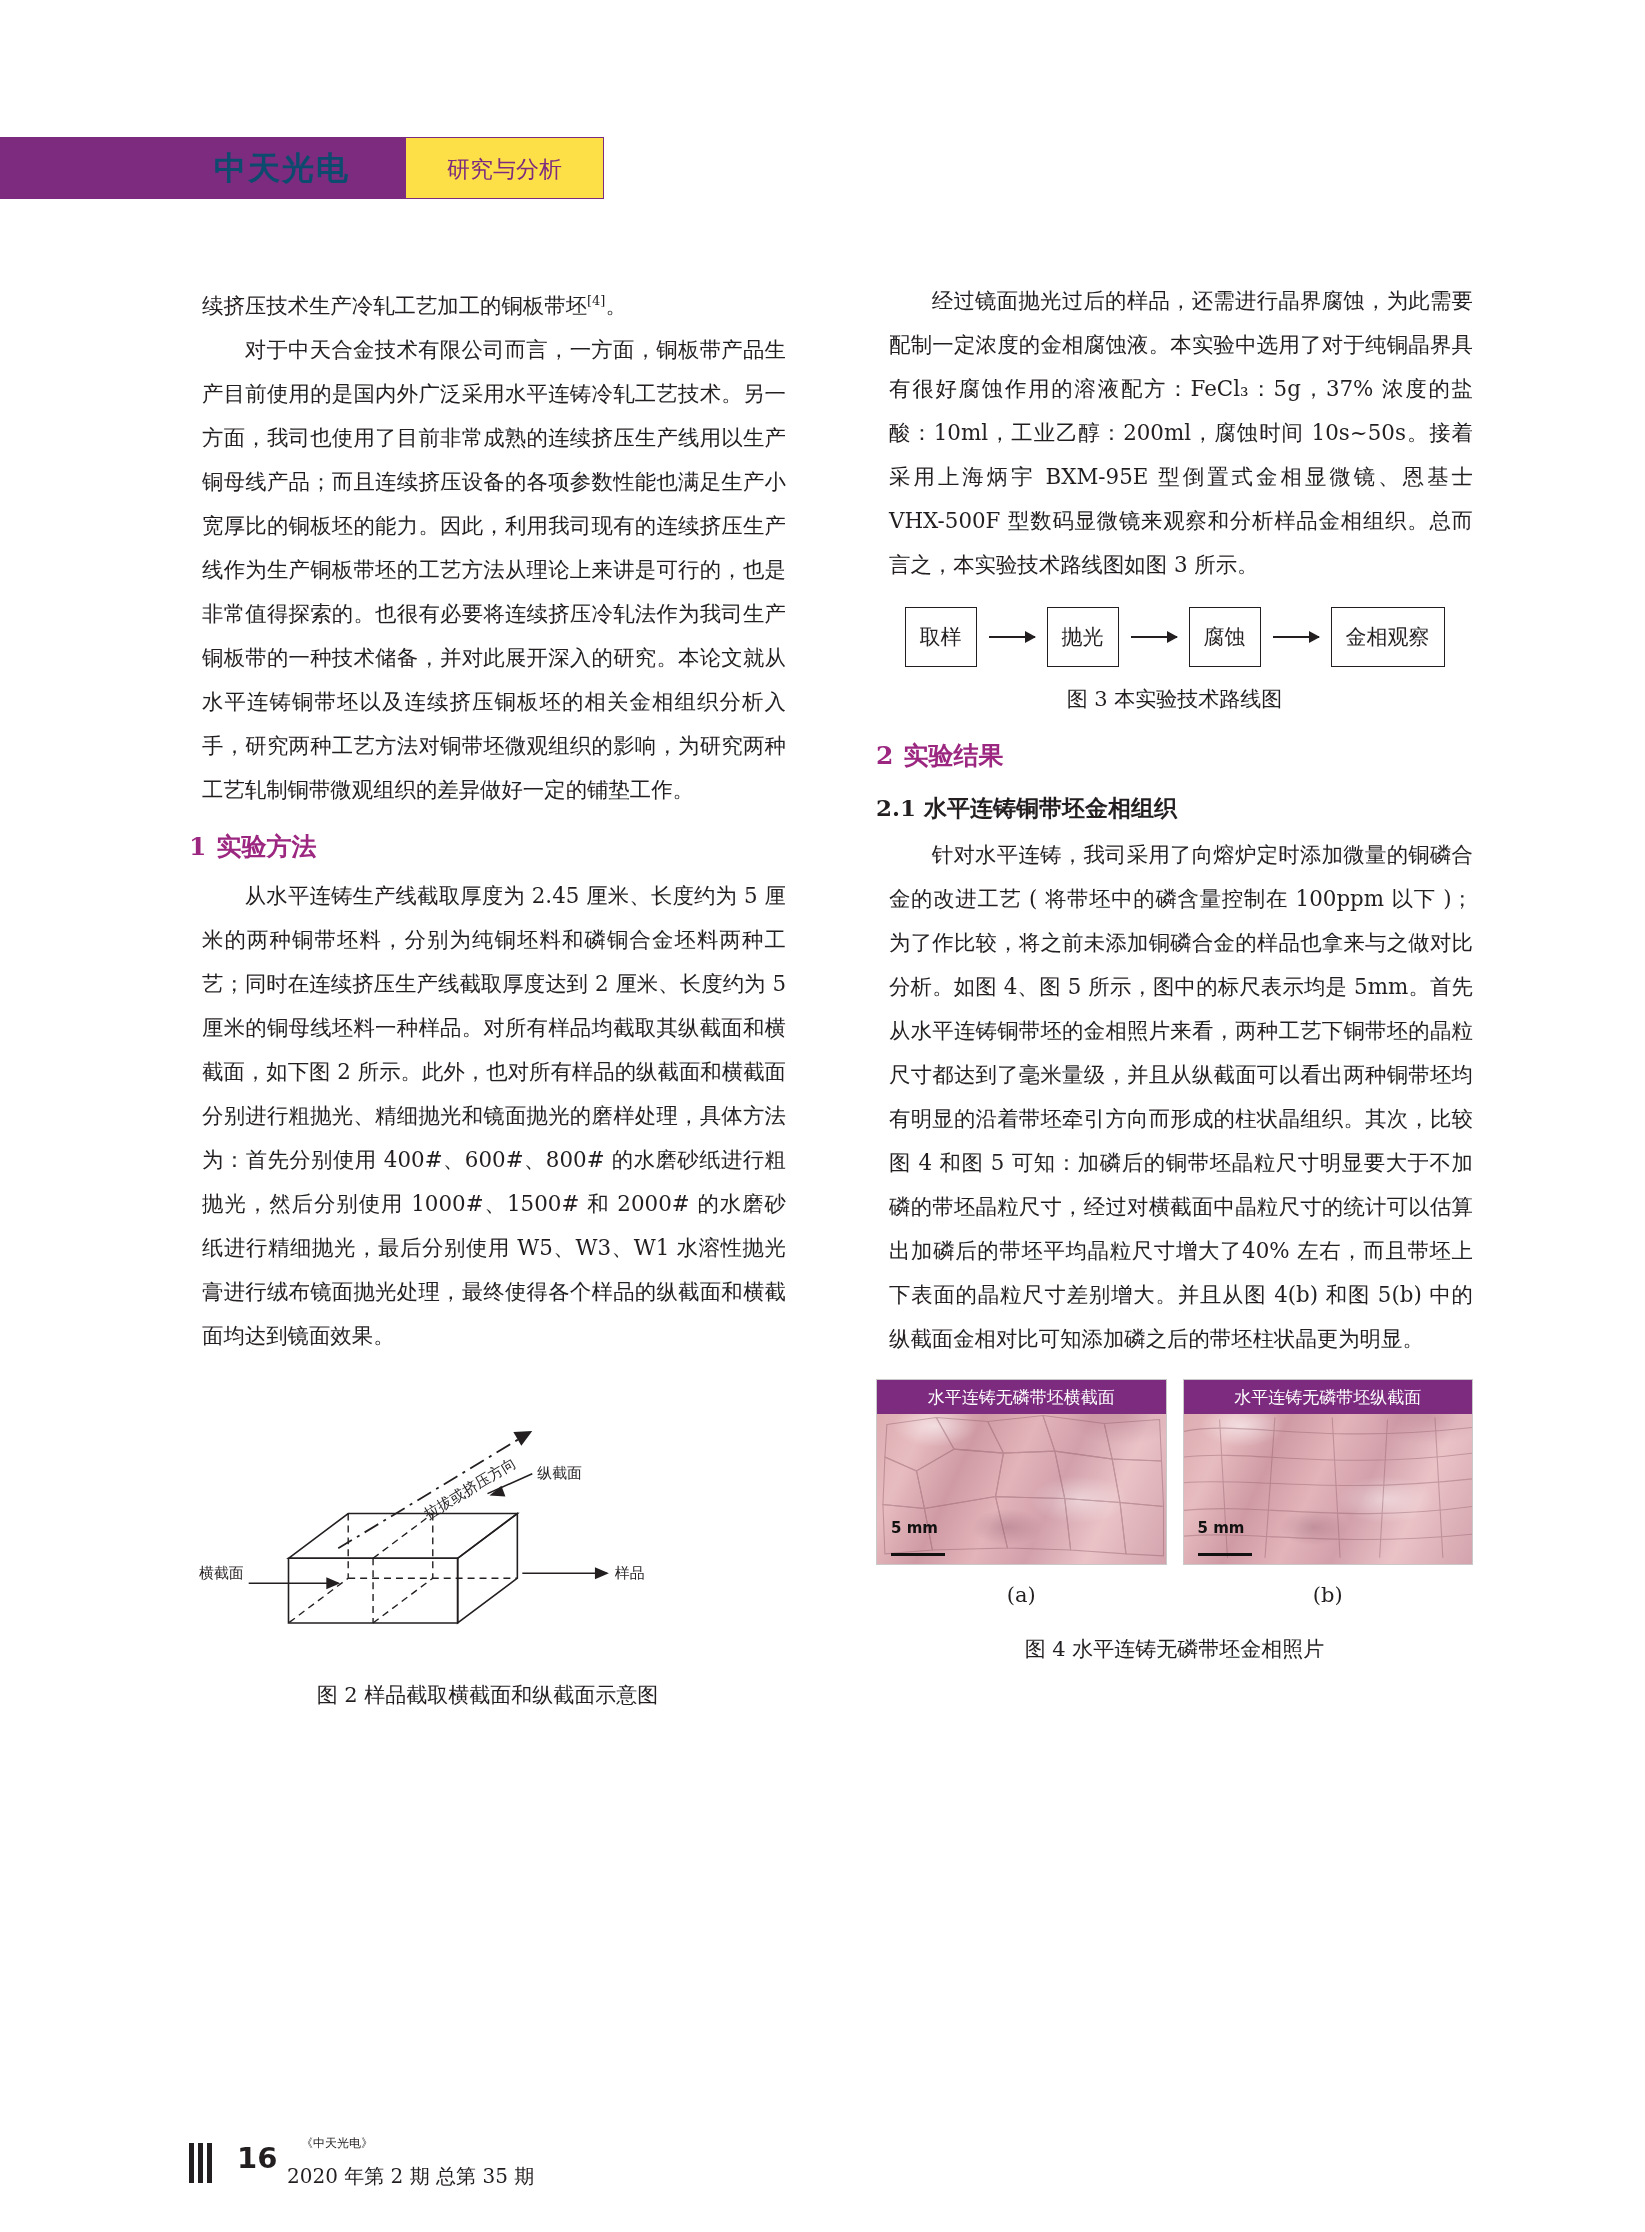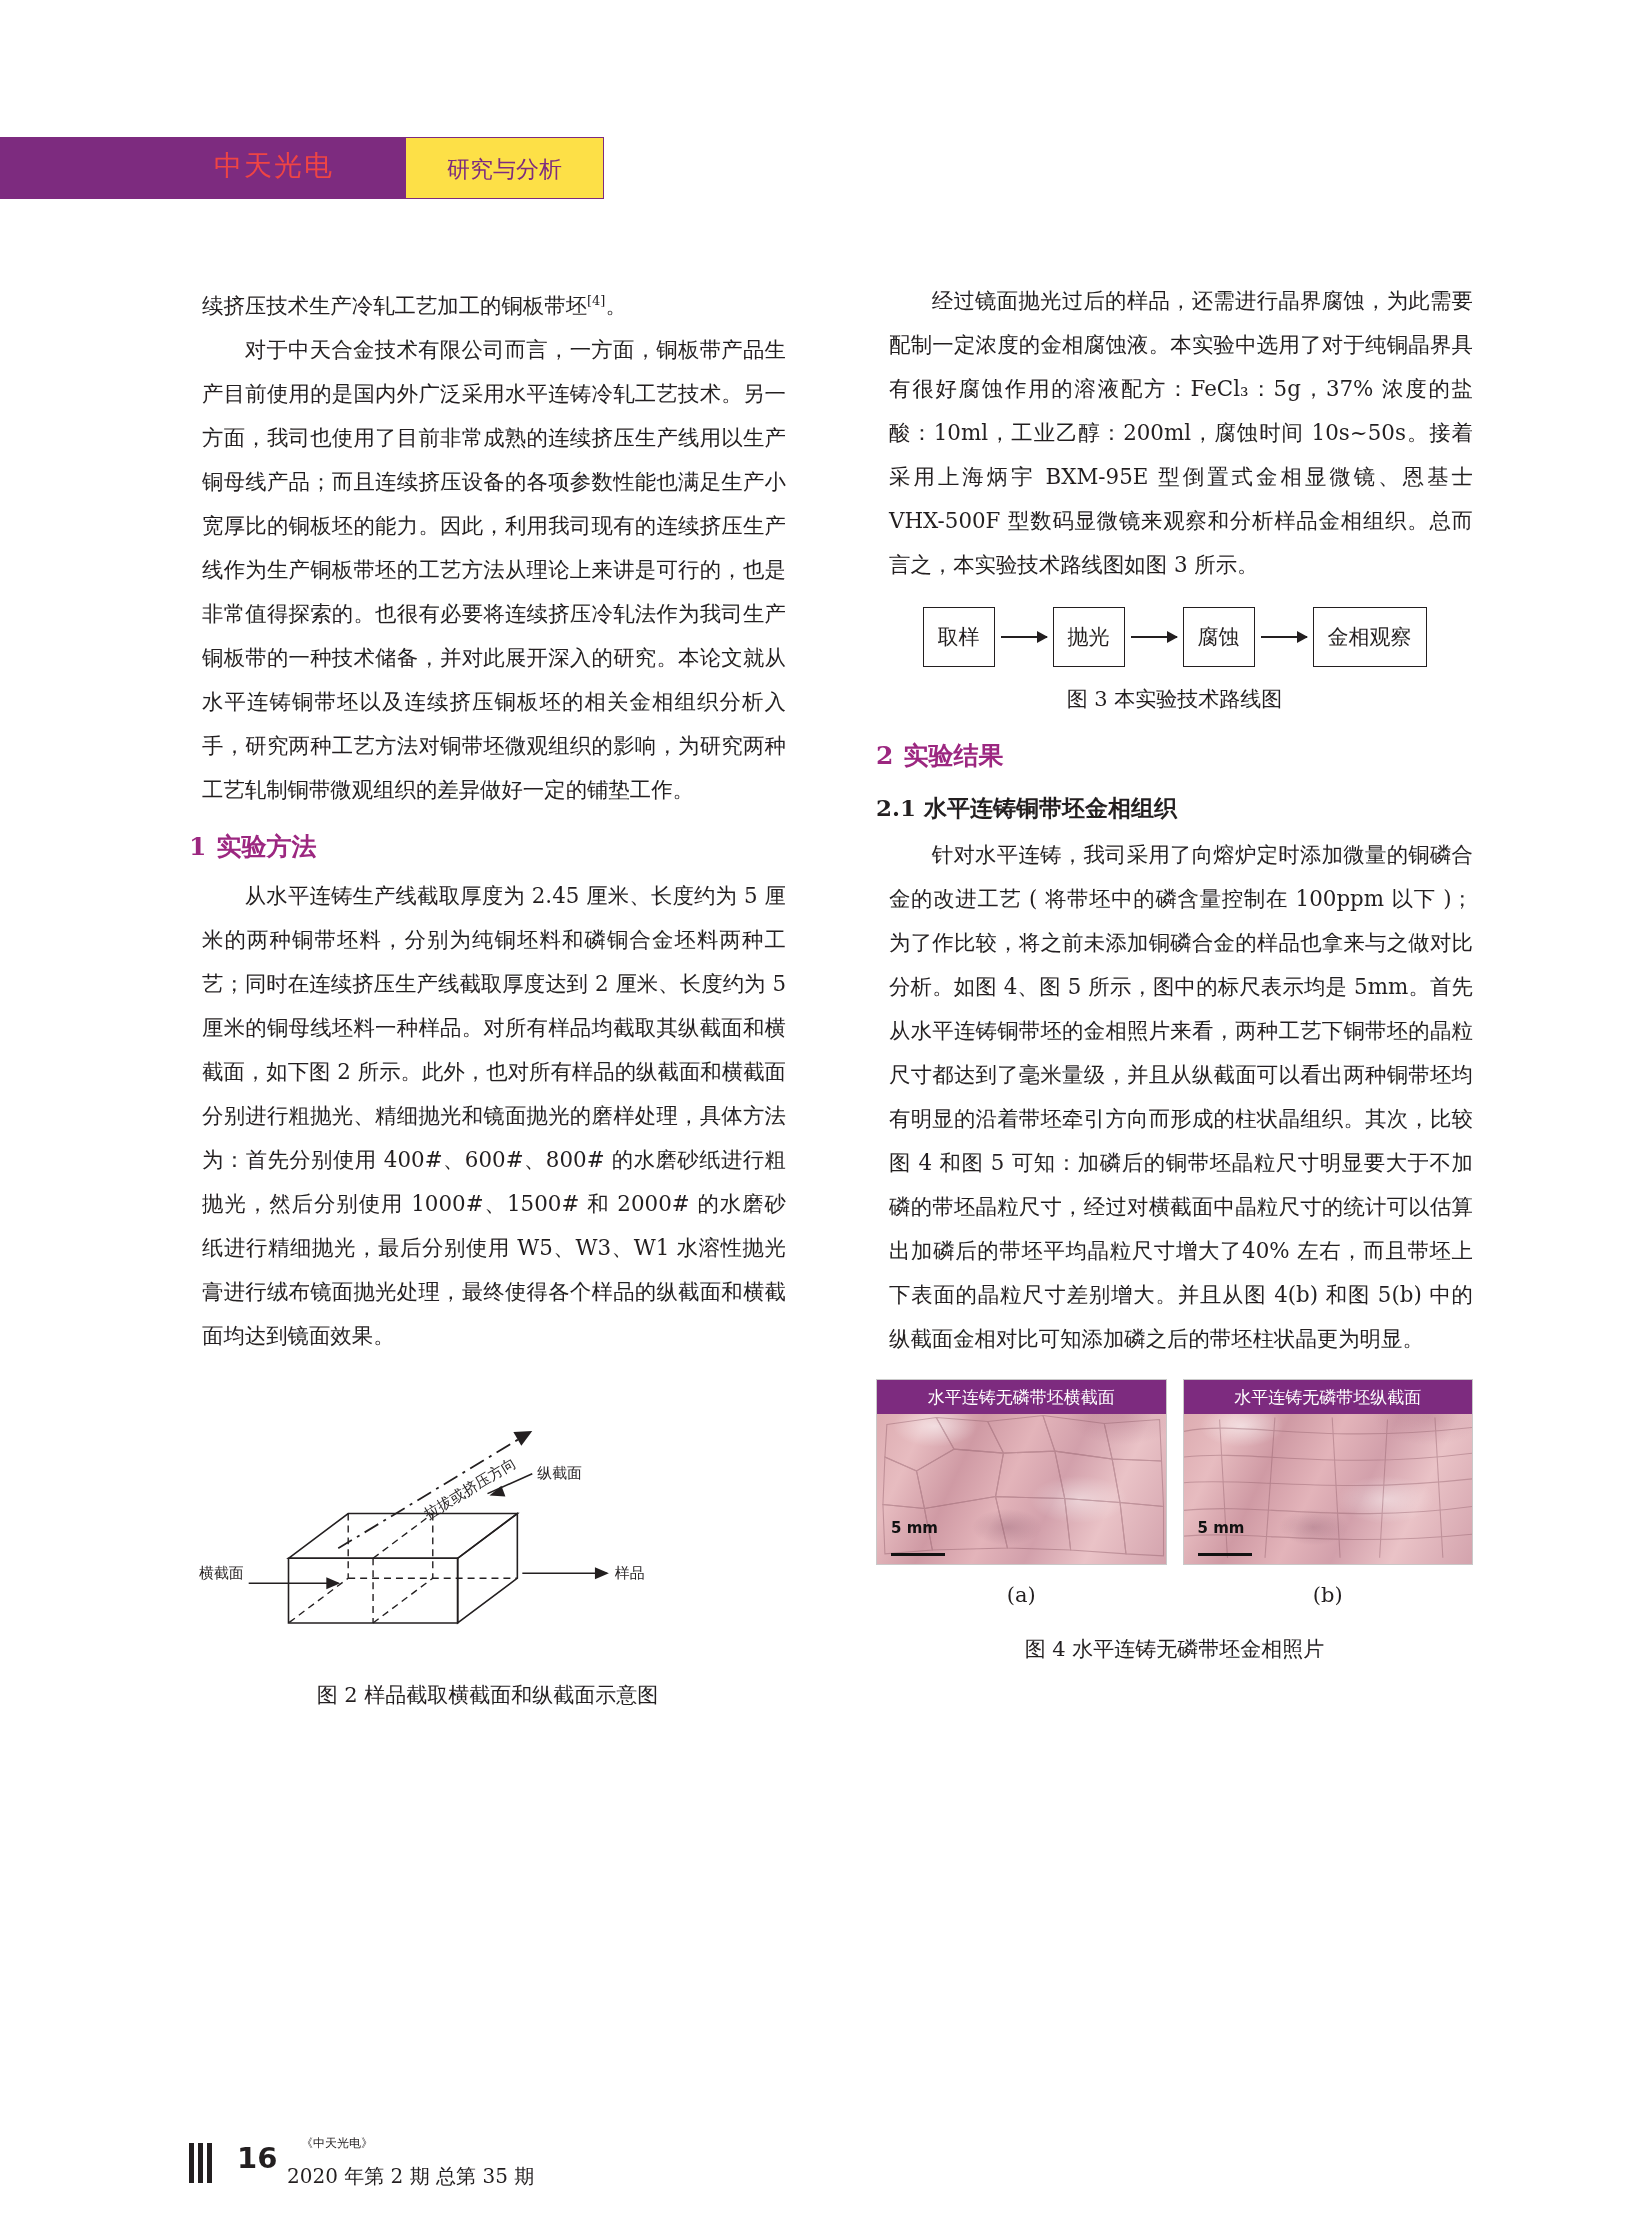--- a/index.html
+++ b/index.html
@@ -14,21 +14,21 @@
   .page { position:relative; width:1646px; height:2233px; }
 
   
   .header-bar {
     position:absolute; left:0; top:137px; width:405px; height:62px;
     background:#7d2b7f;
   }
   .header-logo {
     position:absolute; left:214px; top:147px;
     font-family:"DejaVu Serif", serif;
-    font-weight:normal; font-size:28px; color:#ef4444; letter-spacing:2px;
+    font-weight:bold; font-size:32px; color:#0c4a6e; letter-spacing:2px;
   }
   .header-tab {
     position:absolute; left:405px; top:137px; width:199px; height:62px;
     border:1px solid #7d2b7f; box-sizing:border-box;
     background:#fde047;
   }
   .header-tab span {
     position:absolute; left:0; top:0; width:100%; height:62px;
     display:flex; align-items:center; justify-content:center;
     font-family:"DejaVu Sans", sans-serif;
@@ -64,21 +64,21 @@
   
   .fig2-wrap { position:relative; width:597px; height:289px; margin-top:16px; }
   .fig2-cap, .fig3-cap, .fig4-cap {
     text-align:center; font-size:21px; margin-top:10px;
     font-family:"DejaVu Serif", serif;
   }
 
   
   .flow {
     display:flex; align-items:center; justify-content:center;
-    margin-top:20px; gap:6px;
+    margin-top:20px; gap:12px;
   }
   .flow-box {
     border:1.5px solid #231f20; background:#fff;
     padding:7px 14px; font-size:21px; white-space:nowrap;
     font-family:"DejaVu Sans", sans-serif;
   }
   .flow-arrow {
     width:46px; height:2px; background:#231f20; position:relative;
   }
   .flow-arrow::after {

